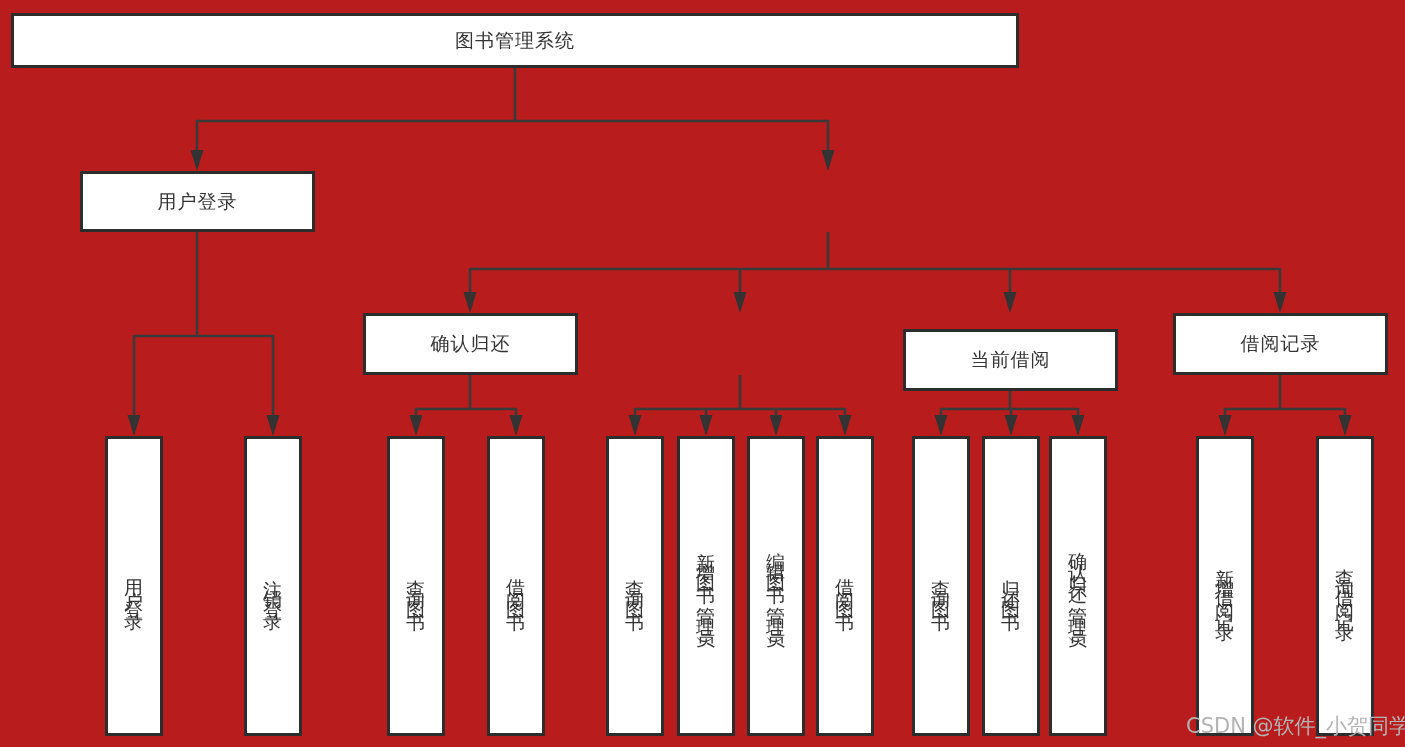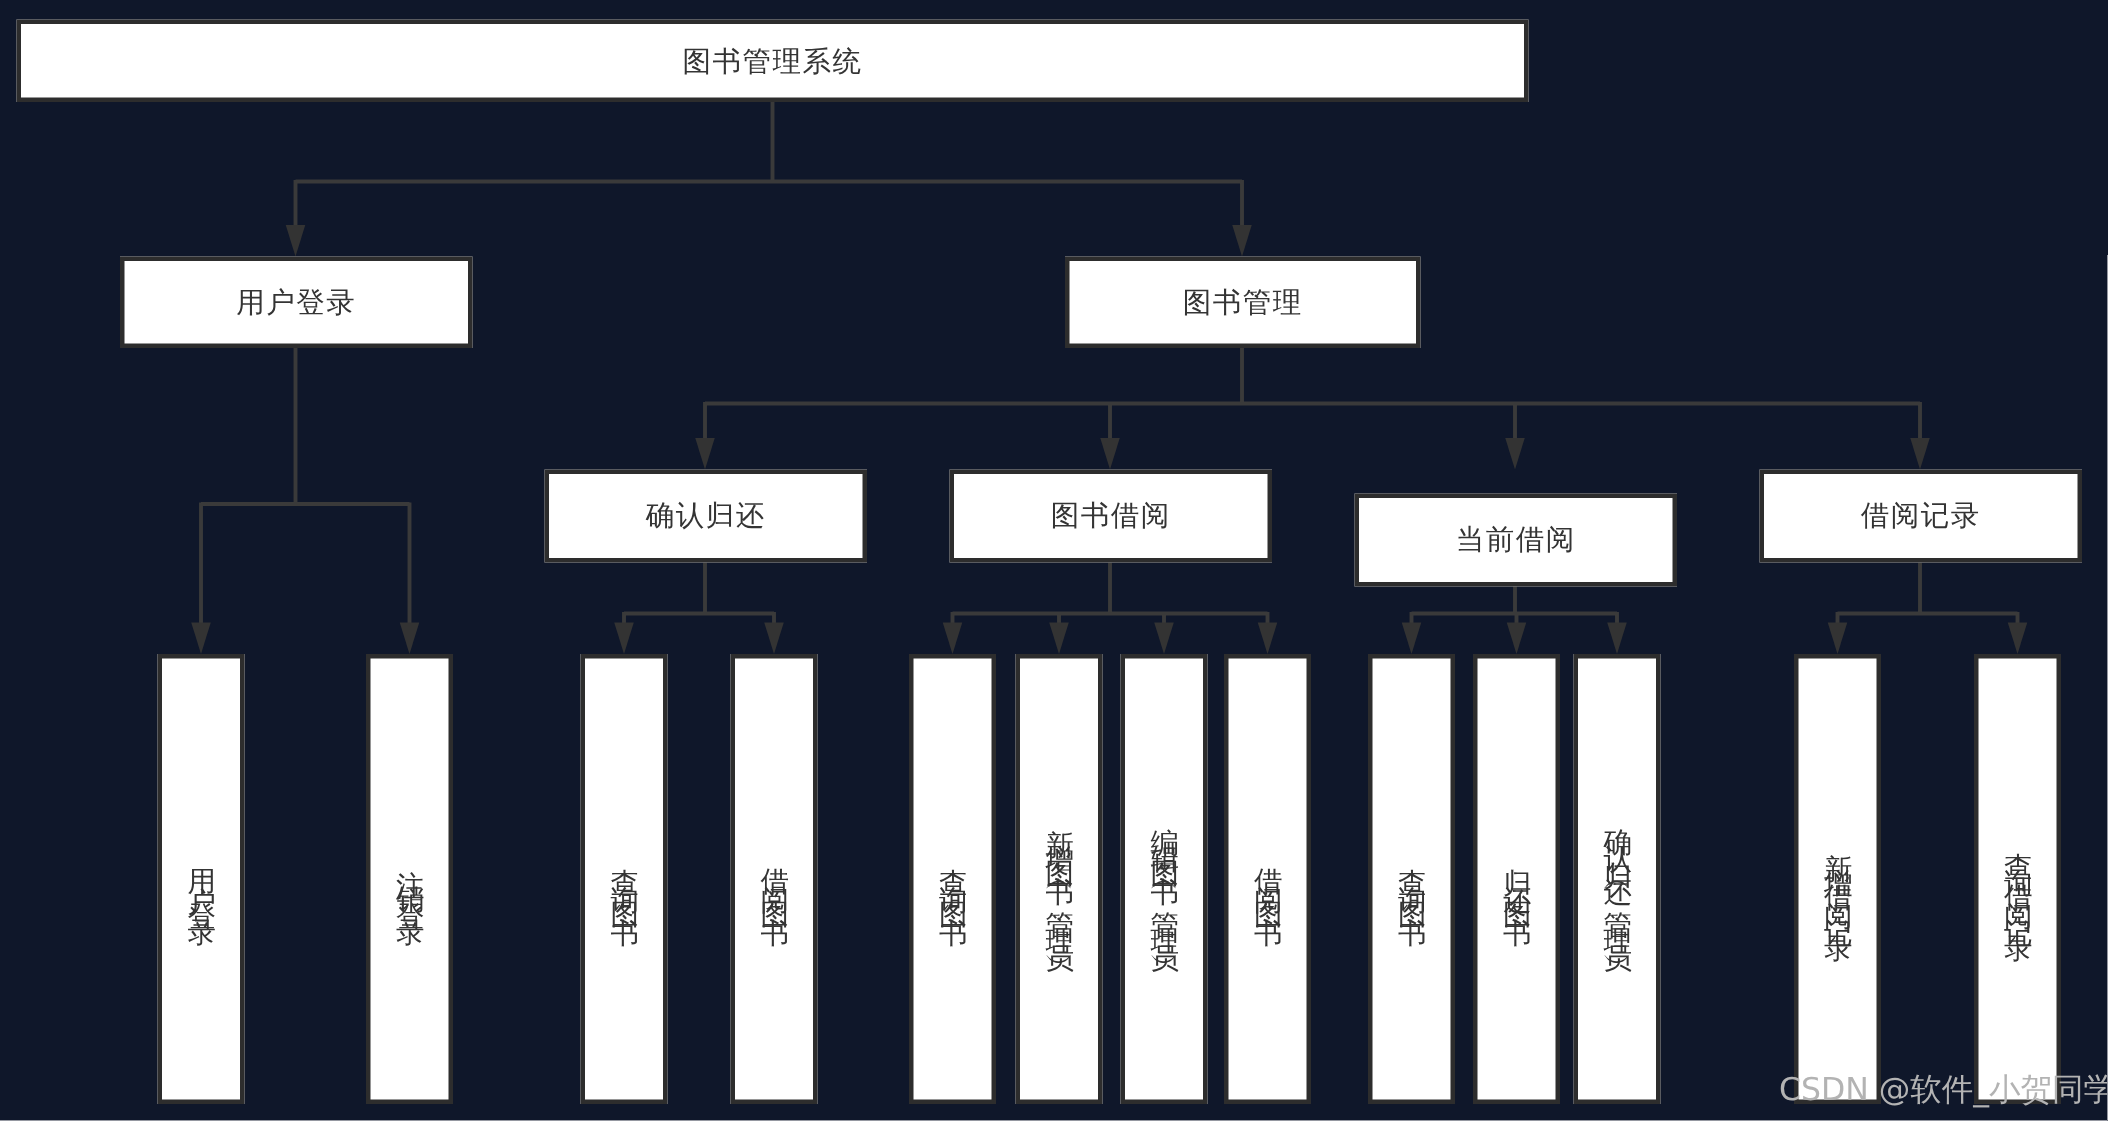--- a/index.html
+++ b/index.html
@@ -1,20 +1,20 @@
 <!DOCTYPE html>
 <html><head>
 <meta charset="utf-8">
 <style>
   html, body { margin: 0; padding: 0; background: #ffffff; }
   #canvas {
     position: relative;
     width: 1405px;
     height: 747px;
-    background: #0f172a;
+    background: #b91c1c;
     font-family: "DejaVu Sans", "Liberation Sans", sans-serif;
     overflow: hidden;
   }
   #wires {
     position: absolute;
     left: 0; top: 0;
     width: 1405px; height: 747px;
     pointer-events: none;
   }
   .node {
@@ -100,29 +100,23 @@
     </g>
   </svg>
 
   <div class="node root-box">
     <span>图书管理系统</span>
   </div>
 
   <div class="node lvl2-login">
     <span>用户登录</span>
   </div>
-  <div class="node lvl2-mgmt">
-    <span>图书管理</span>
-  </div>
 
   <div class="node lvl3 g0">
     <span>确认归还</span>
-  </div>
-  <div class="node lvl3 g1">
-    <span>图书借阅</span>
   </div>
   <div class="node lvl3 g2">
     <span>当前借阅</span>
   </div>
   <div class="node lvl3 g3">
     <span>借阅记录</span>
   </div>
 
   <div class="node leaf lfA0">
     <span class="vtext">用户登录</span>

